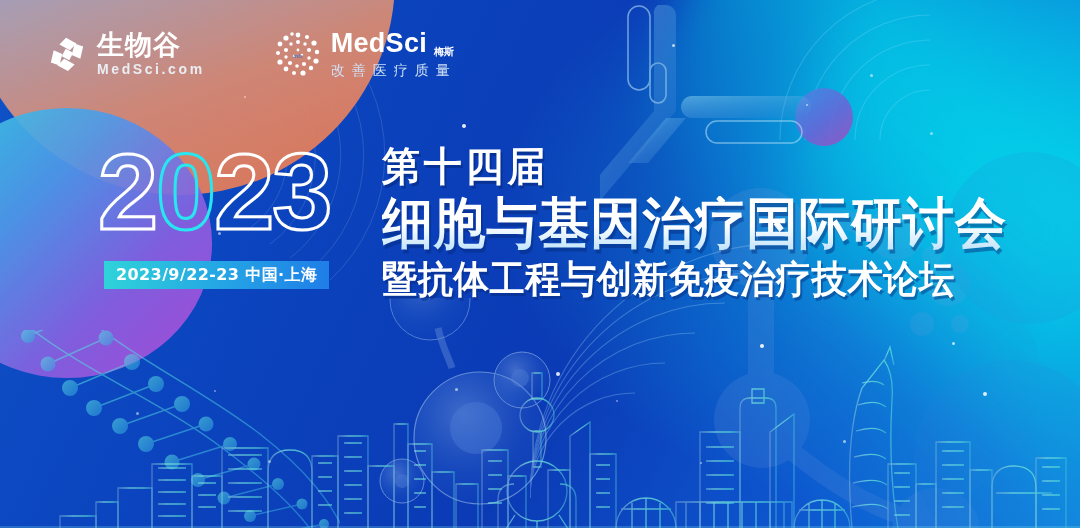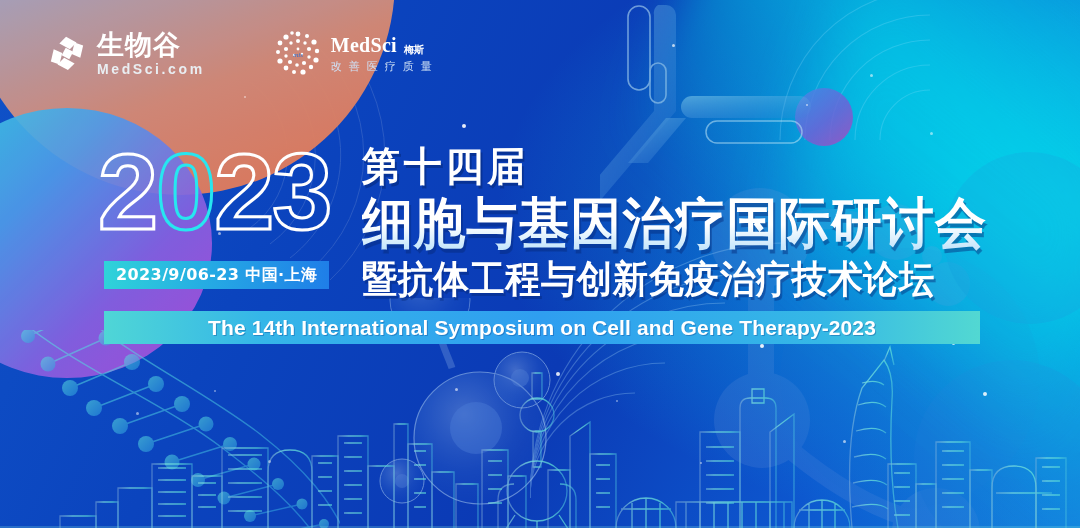--- a/index.html
+++ b/index.html
@@ -58,36 +58,36 @@
   .logo-bioon{display:flex;align-items:center;gap:11px;}
   .pinwheel{width:38px;height:38px;flex:none;}
   .bioon-text{display:flex;flex-direction:column;line-height:1;}
   .bioon-cn{font-size:27px;font-weight:700;color:#fff;letter-spacing:1px;font-family:"DejaVu Sans",sans-serif;}
   .bioon-en{font-size:14px;font-weight:700;color:#e9eef2;letter-spacing:2.6px;margin-top:4px;}
   .divider-gap{width:14px;}
   .logo-medsci{display:flex;align-items:center;gap:10px;}
   .dots{width:46px;height:46px;flex:none;}
   .medsci-text{display:flex;flex-direction:column;line-height:1;}
   .medsci-row{display:flex;align-items:flex-end;gap:7px;}
-  .medsci-en{font-size:20px;font-weight:700;color:#fff;font-family:Liberation Serif, serif;letter-spacing:.3px;}
+  .medsci-en{font-size:27px;font-weight:700;color:#fff;font-family:Liberation Sans, sans-serif;letter-spacing:.3px;}
   .medsci-cn{font-size:10px;font-weight:700;color:#fff;font-family:"DejaVu Sans",sans-serif;}
-  .medsci-sub{font-size:11px;color:#cfe0f5;letter-spacing:7px;margin-top:6px;font-family:"DejaVu Sans",sans-serif;}
+  .medsci-sub{font-size:14px;color:#cfe0f5;letter-spacing:7px;margin-top:6px;font-family:"DejaVu Sans",sans-serif;}
 
   
   .year{
     position:absolute;left:98px;top:138px;
     font-size:108px;font-weight:700;letter-spacing:-2px;line-height:1;
     font-family:"Liberation Sans",sans-serif;
     -webkit-text-stroke:3px #ffffff;color:transparent;
     display:flex;
   }
   .year .d0{-webkit-text-stroke:3px #27e6f0;}
 
   
-  .title-block{position:absolute;left:362px;top:146px;}
+  .title-block{position:absolute;left:382px;top:146px;}
   .t-line1{
     font-family:"DejaVu Sans",sans-serif;font-weight:700;
     font-size:40px;line-height:1;letter-spacing:4px;color:#fff;
     text-shadow:2px 3px 0 rgba(5,40,120,.55);
     transform:scaleX(.95);transform-origin:left center;
   }
   .t-line2{
     font-family:"DejaVu Sans",sans-serif;font-weight:700;
     font-size:55px;line-height:1;letter-spacing:1px;margin-top:10px;
     background:linear-gradient(180deg,#ffffff 52%,#bfe3fb 100%);
@@ -418,19 +418,16 @@
     <span>2</span>
     <span>3</span>
   </div>
 
   <div class="title-block">
     <div class="t-line1">第十四届</div>
     <div class="t-line2">细胞与基因治疗国际研讨会</div>
     <div class="t-line3">暨抗体工程与创新免疫治疗技术论坛</div>
   </div>
 
-  <div class="date-badge">2023/9/06-23  中国·上海</div>
-
-  <div class="en-band">
-    <span>The 14th International Symposium on Cell and Gene Therapy-2023</span>
-  </div>
+  <div class="date-badge">2023/9/22-23  中国·上海</div>
+
 
 </div>
 
 </body></html>

